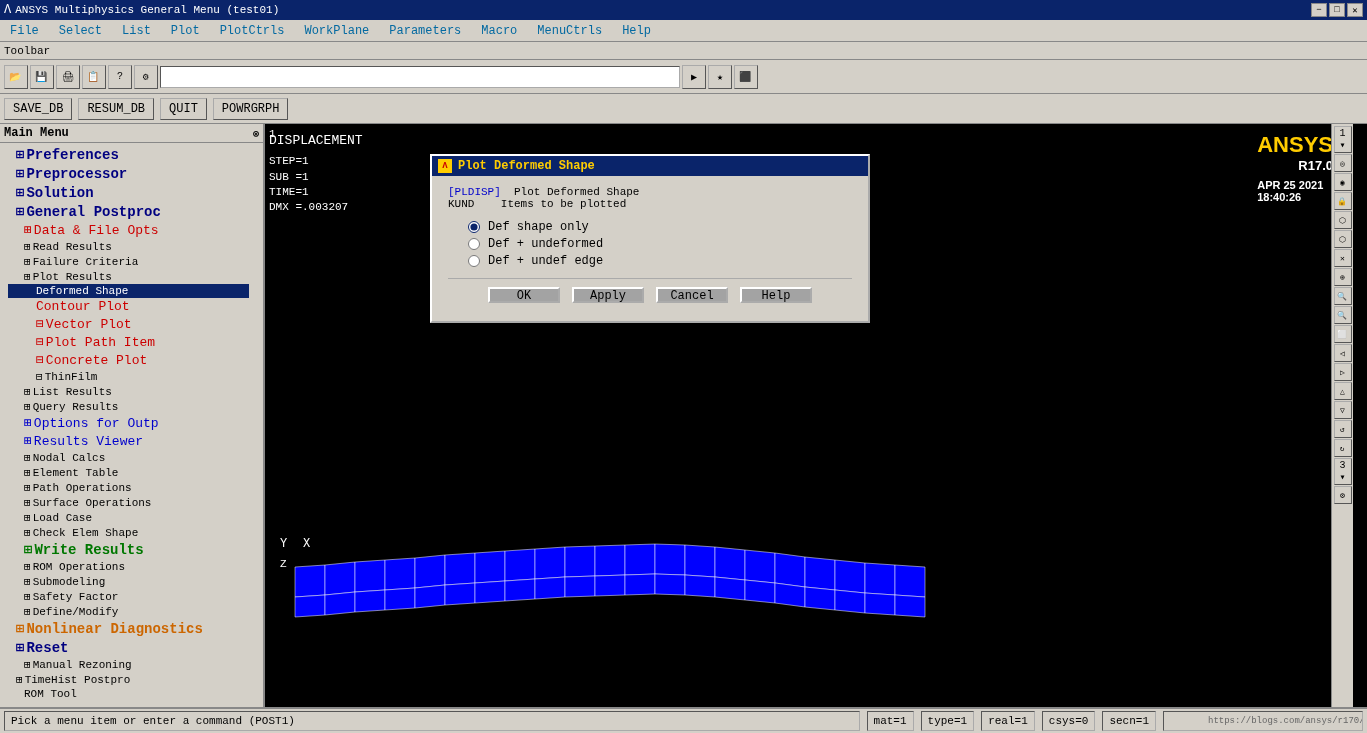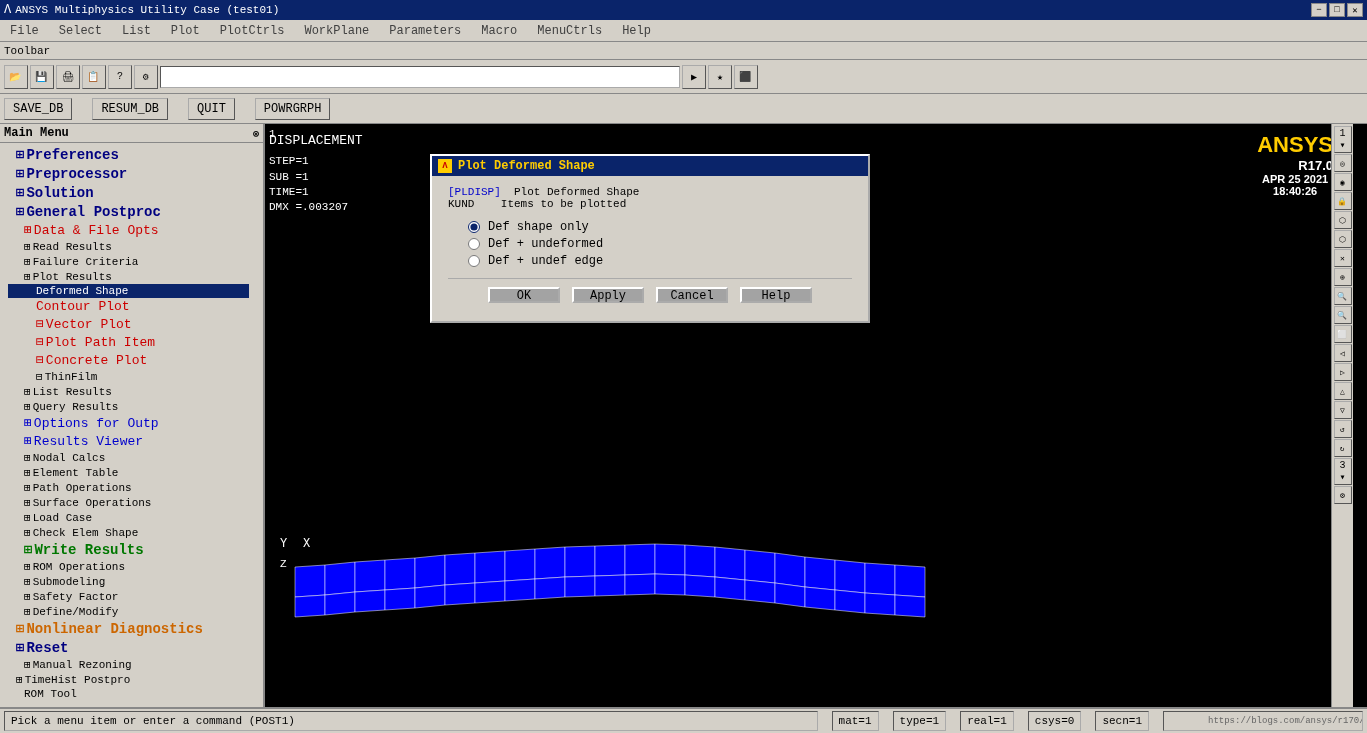--- a/index.html
+++ b/index.html
@@ -53,21 +53,21 @@
       display: flex;
       align-items: center;
       border-bottom: 1px solid #888;
       padding: 0 4px;
       gap: 8px;
     }
     .menu-item {
       padding: 2px 6px;
       cursor: pointer;
       font-size: 12px;
-      color: #404040;
+      color: #0369a1;
     }
 
     
     #toolbar-label {
       background: #d4d0c8;
       height: 18px;
       display: flex;
       align-items: center;
       padding: 0 4px;
       font-size: 11px;
@@ -102,21 +102,21 @@
       padding: 0 2px;
     }
 
     
     #toolbar-buttons {
       background: #d4d0c8;
       height: 30px;
       display: flex;
       align-items: center;
       padding: 2px 4px;
-      gap: 20px;
+      gap: 6px;
       border-bottom: 1px solid #888;
     }
     .quick-btn {
       height: 22px;
       padding: 0 8px;
       background: #d4d0c8;
       border: 1px outset #aaa;
       font-size: 12px;
       cursor: pointer;
       font-family: 'Courier New', Courier, monospace;
@@ -241,21 +241,22 @@
     #ansys-version {
       color: white;
       font-size: 13px;
       font-family: Arial, sans-serif;
       text-align: right;
     }
     #ansys-date {
       color: white;
       font-size: 11px;
       font-family: Arial, sans-serif;
-      text-align: center;
+      text-align: left;
+      margin-top: 6px;
     }
 
     
     #side-toolbar {
       position: absolute;
       right: 14px;
       top: 0;
       bottom: 0;
       width: 22px;
       background: #d4d0c8;
@@ -283,21 +284,21 @@
       position: absolute;
       bottom: 0;
       left: 0;
       right: 0;
       height: 26px;
       background: #d4d0c8;
       border-top: 2px solid #888;
       display: flex;
       align-items: center;
       padding: 0 4px;
-      gap: 14px;
+      gap: 7px;
     }
     .status-cell {
       border: 1px inset #aaa;
       height: 20px;
       padding: 0 6px;
       display: flex;
       align-items: center;
       font-size: 11px;
       background: #d4d0c8;
     }
@@ -405,21 +406,21 @@
       font-size: 10px;
       text-align: center;
     }
   </style>
 </head>
 <body>
 
 <div id="title-bar">
   <div id="title-bar-left">
     <span style="font-size:12px;">Λ</span>
-    <span>ANSYS Multiphysics Utility Case (test01)</span>
+    <span>ANSYS Multiphysics General Menu (test01)</span>
   </div>
   <div id="title-bar-controls">
     <div class="title-btn">−</div>
     <div class="title-btn">□</div>
     <div class="title-btn">✕</div>
   </div>
 </div>
 
 <div id="menu-bar">
   <span class="menu-item">File</span>

